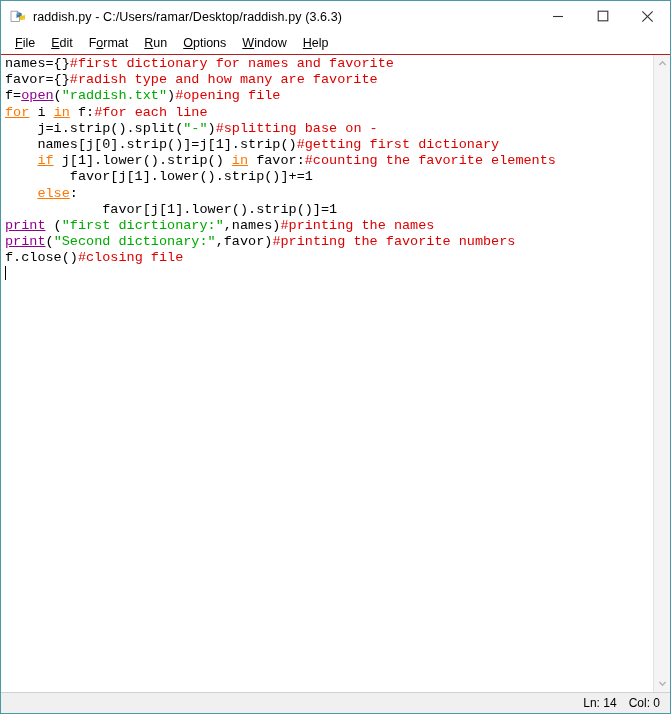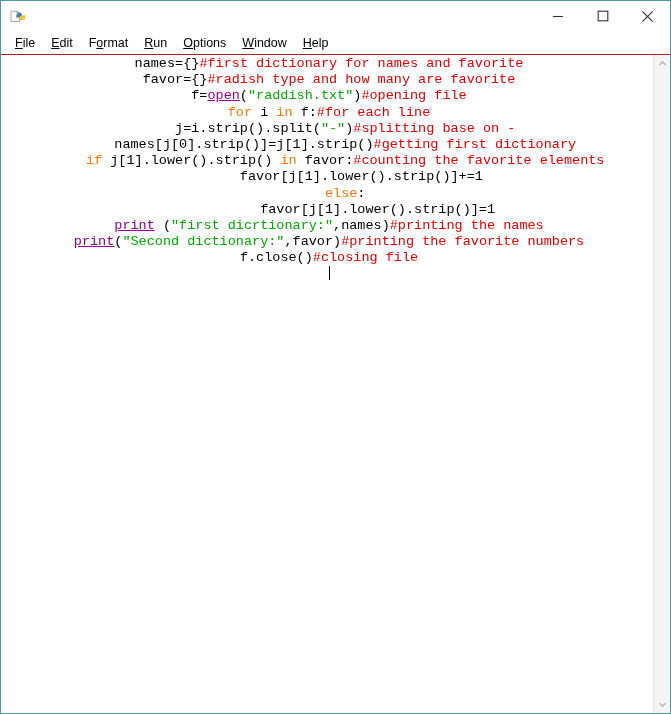--- a/index.html
+++ b/index.html
@@ -91,33 +91,32 @@
     position: relative;
     overflow: hidden;
   }
   #code-area {
     flex: 1 1 auto;
     background: #ffffff;
     padding: 1px 0 0 4px;
     box-sizing: border-box;
     overflow: hidden;
     position: relative;
-    text-align: center;
   }
   #code {
     font-family: "Liberation Mono", "DejaVu Sans Mono", monospace;
     font-size: 13.5px;
     line-height: 16.2px;
     white-space: pre;
     color: #000000;
     margin: 0;
     letter-spacing: 0px;
   }
   .ln { display: block; height: 16.2px; }
-  .kw   { color: #ff7700; }
+  .kw   { color: #ff7700; text-decoration: underline; }
   .bi   { color: #900090; text-decoration: underline; }
   .str  { color: #00aa00; }
   .cm   { color: #dd0000; }
   .pl   { color: #000000; }
 
   #caret {
     display: inline-block;
     width: 1px;
     height: 14px;
     background: #000000;
@@ -173,20 +172,21 @@
     <div id="app-icon">
       <svg width="17" height="17" viewBox="0 0 17 17">
         <path d="M2 3.2 L2 13.5 L10.5 13.5 L10.5 5 L8.3 5 L8.3 3.2 Z" fill="#ffffff" stroke="#9a9a9a" stroke-width="0.9"></path>
         <path d="M8.3 3.2 L10.5 5 L8.3 5 Z" fill="#dcdcdc" stroke="#9a9a9a" stroke-width="0.7"></path>
         <path d="M7.5 6.2 q0-1.5 1.6-1.5 h2.2 q1.5 0 1.5 1.5 v1.6 q0 1.5-1.5 1.5 h-2.2 q-1.6 0-1.6 1.5" fill="#3c78a8"></path>
         <path d="M16 10.6 q0 1.5-1.6 1.5 h-2.2 q-1.5 0-1.5-1.5 v-1.6 q0-1.5 1.5-1.5 h2.2 q1.6 0 1.6-1.5" fill="#f0c419"></path>
         <circle cx="9.1" cy="6" r="0.6" fill="#ffffff"></circle>
         <circle cx="14.2" cy="11" r="0.6" fill="#ffffff"></circle>
       </svg>
     </div>
+    <div id="title-text">raddish.py - C:/Users/ramar/Desktop/raddish.py (3.6.3)</div>
 
     <div class="winbtn" id="btn-min">
       <svg width="12" height="12" viewBox="0 0 12 12">
         <line x1="1" y1="6.5" x2="11" y2="6.5" stroke="#333333" stroke-width="1.1"></line>
       </svg>
     </div>
     <div class="winbtn" id="btn-max">
       <svg width="12" height="12" viewBox="0 0 12 12">
         <rect x="1.2" y="1.2" width="9.6" height="9.6" fill="none" stroke="#333333" stroke-width="1.1"></rect>
       </svg>
@@ -222,14 +222,18 @@
       </div>
       <div id="vtrack"></div>
       <div class="scroll-arrow">
         <svg width="9" height="9" viewBox="0 0 9 9">
           <path d="M1.4 3 L4.5 6.2 L7.6 3" fill="none" stroke="#b2b2b2" stroke-width="1.4"></path>
         </svg>
       </div>
     </div>
   </div>
 
+  <div id="statusbar">
+    <span class="status-text">Ln: 14</span>
+    <span class="status-text">Col: 0</span>
+  </div>
 
 </div>
 
 </body></html>

